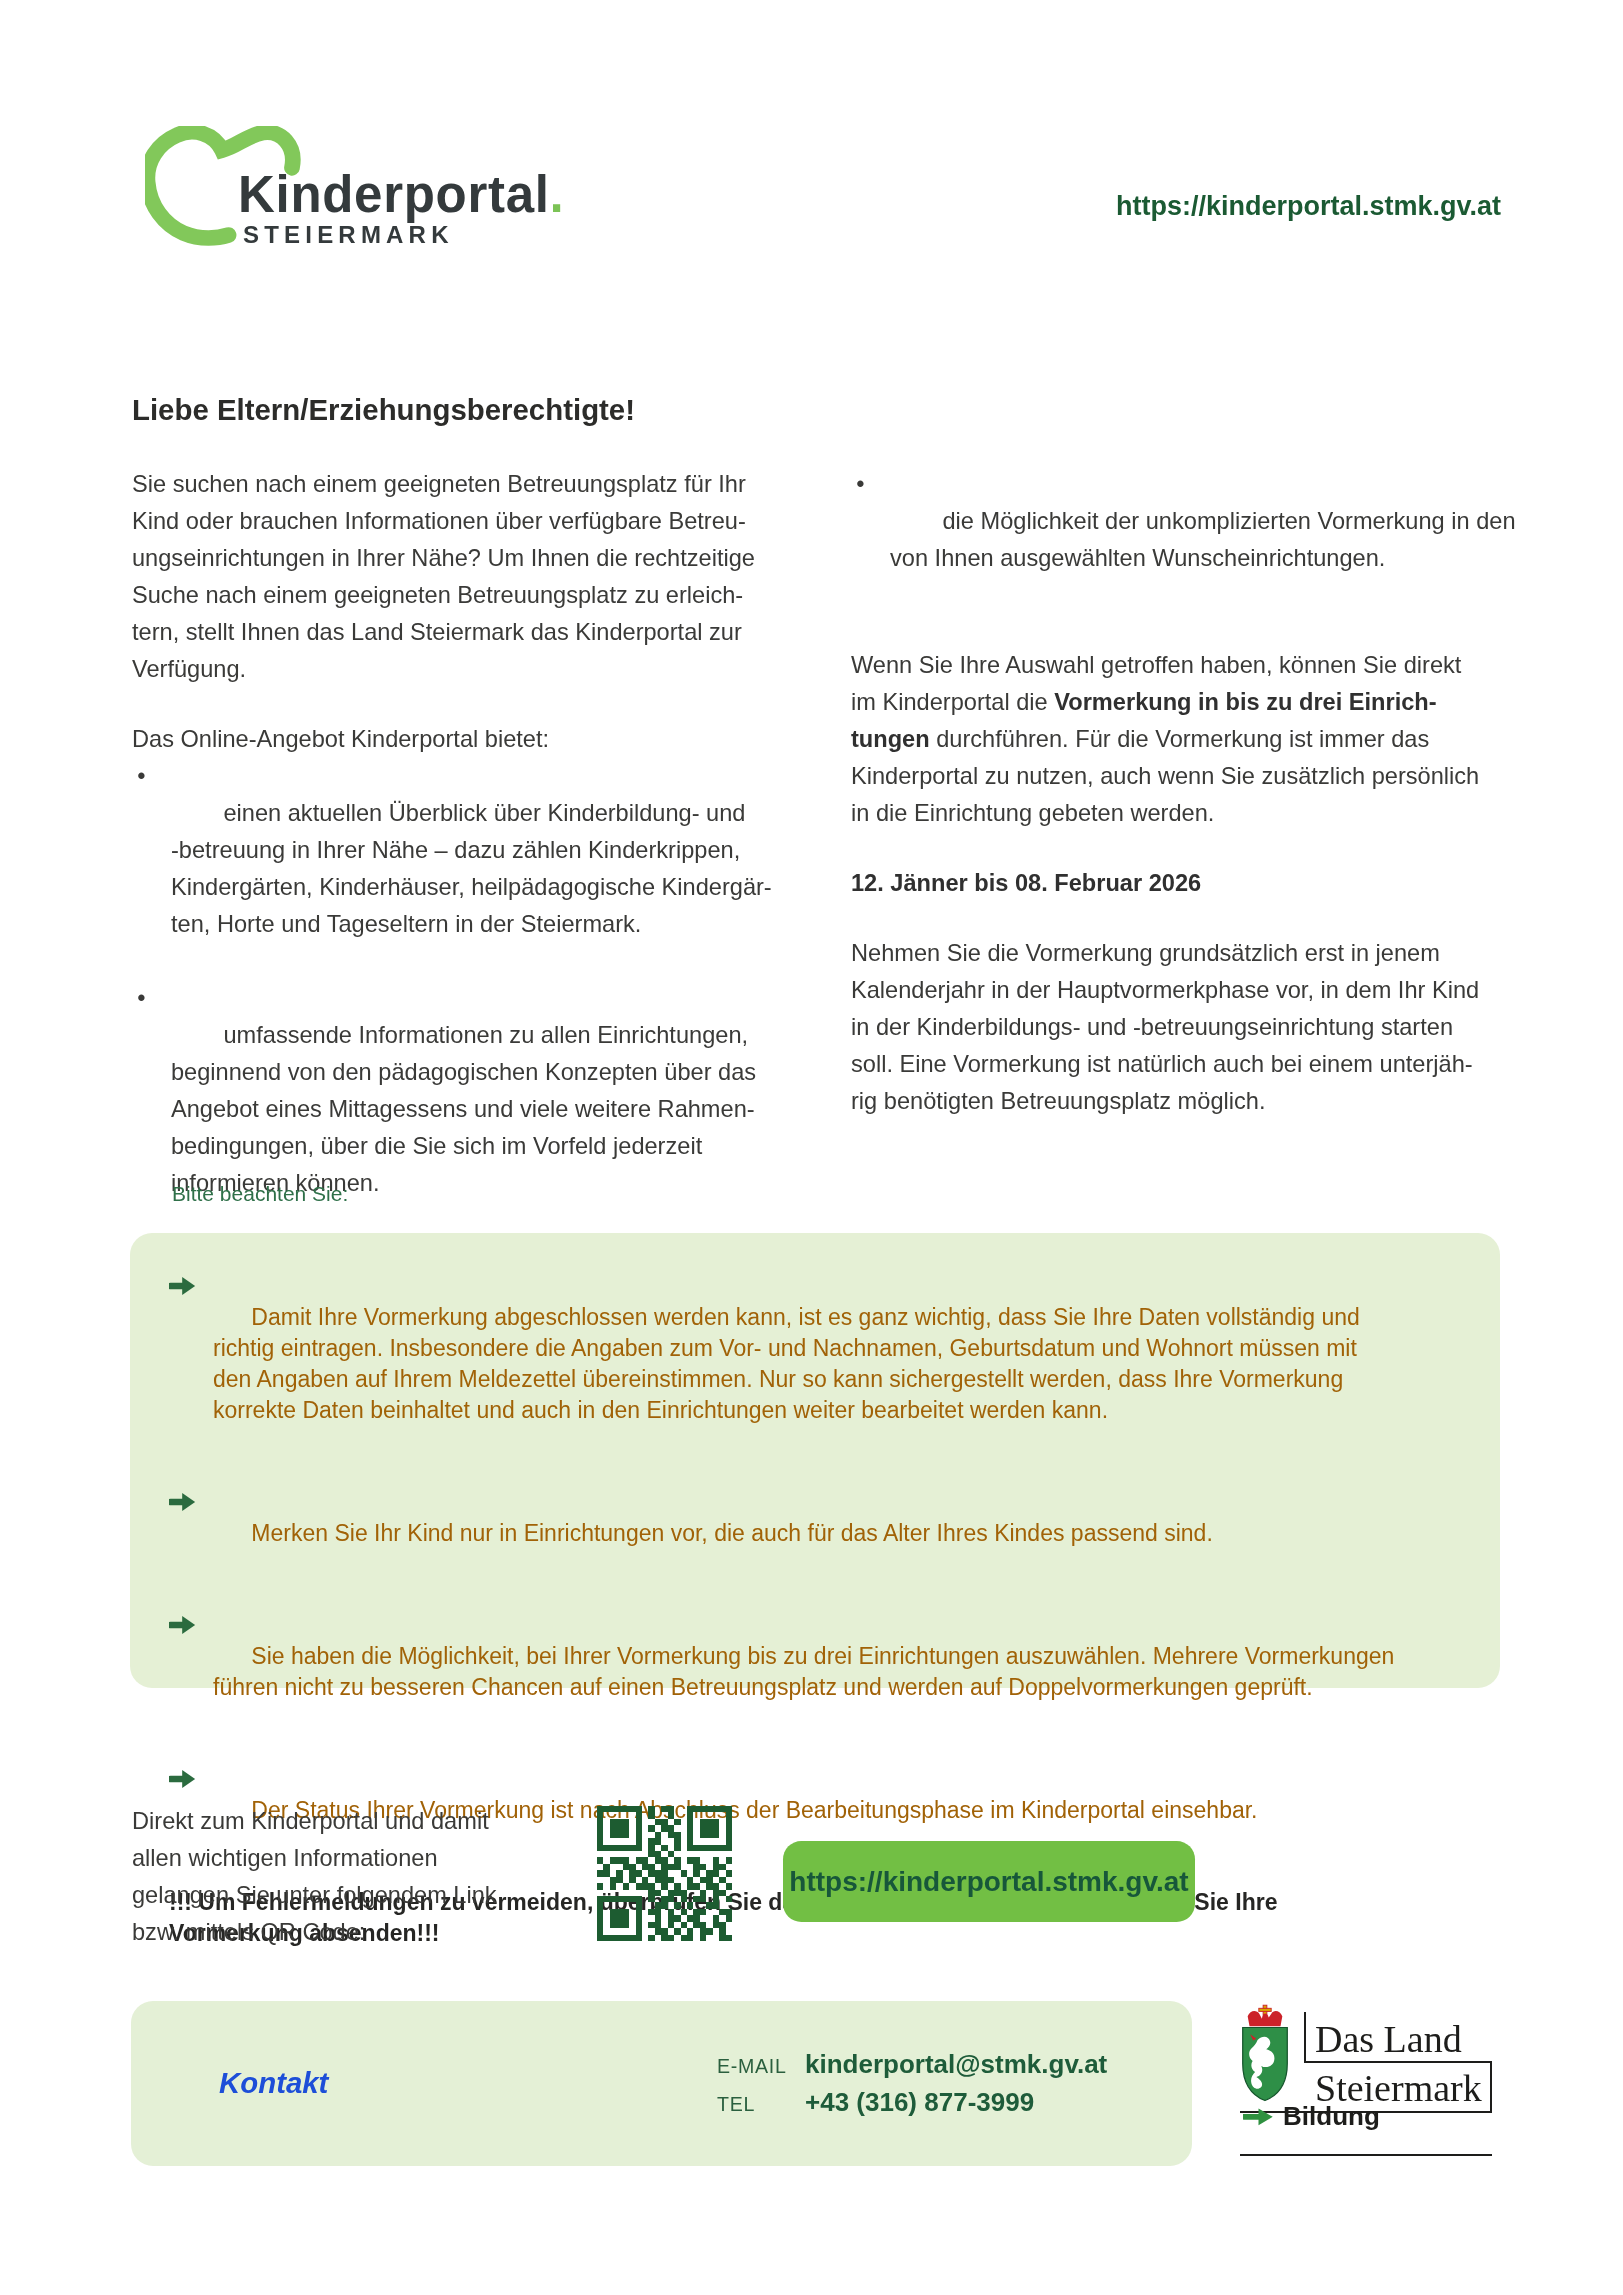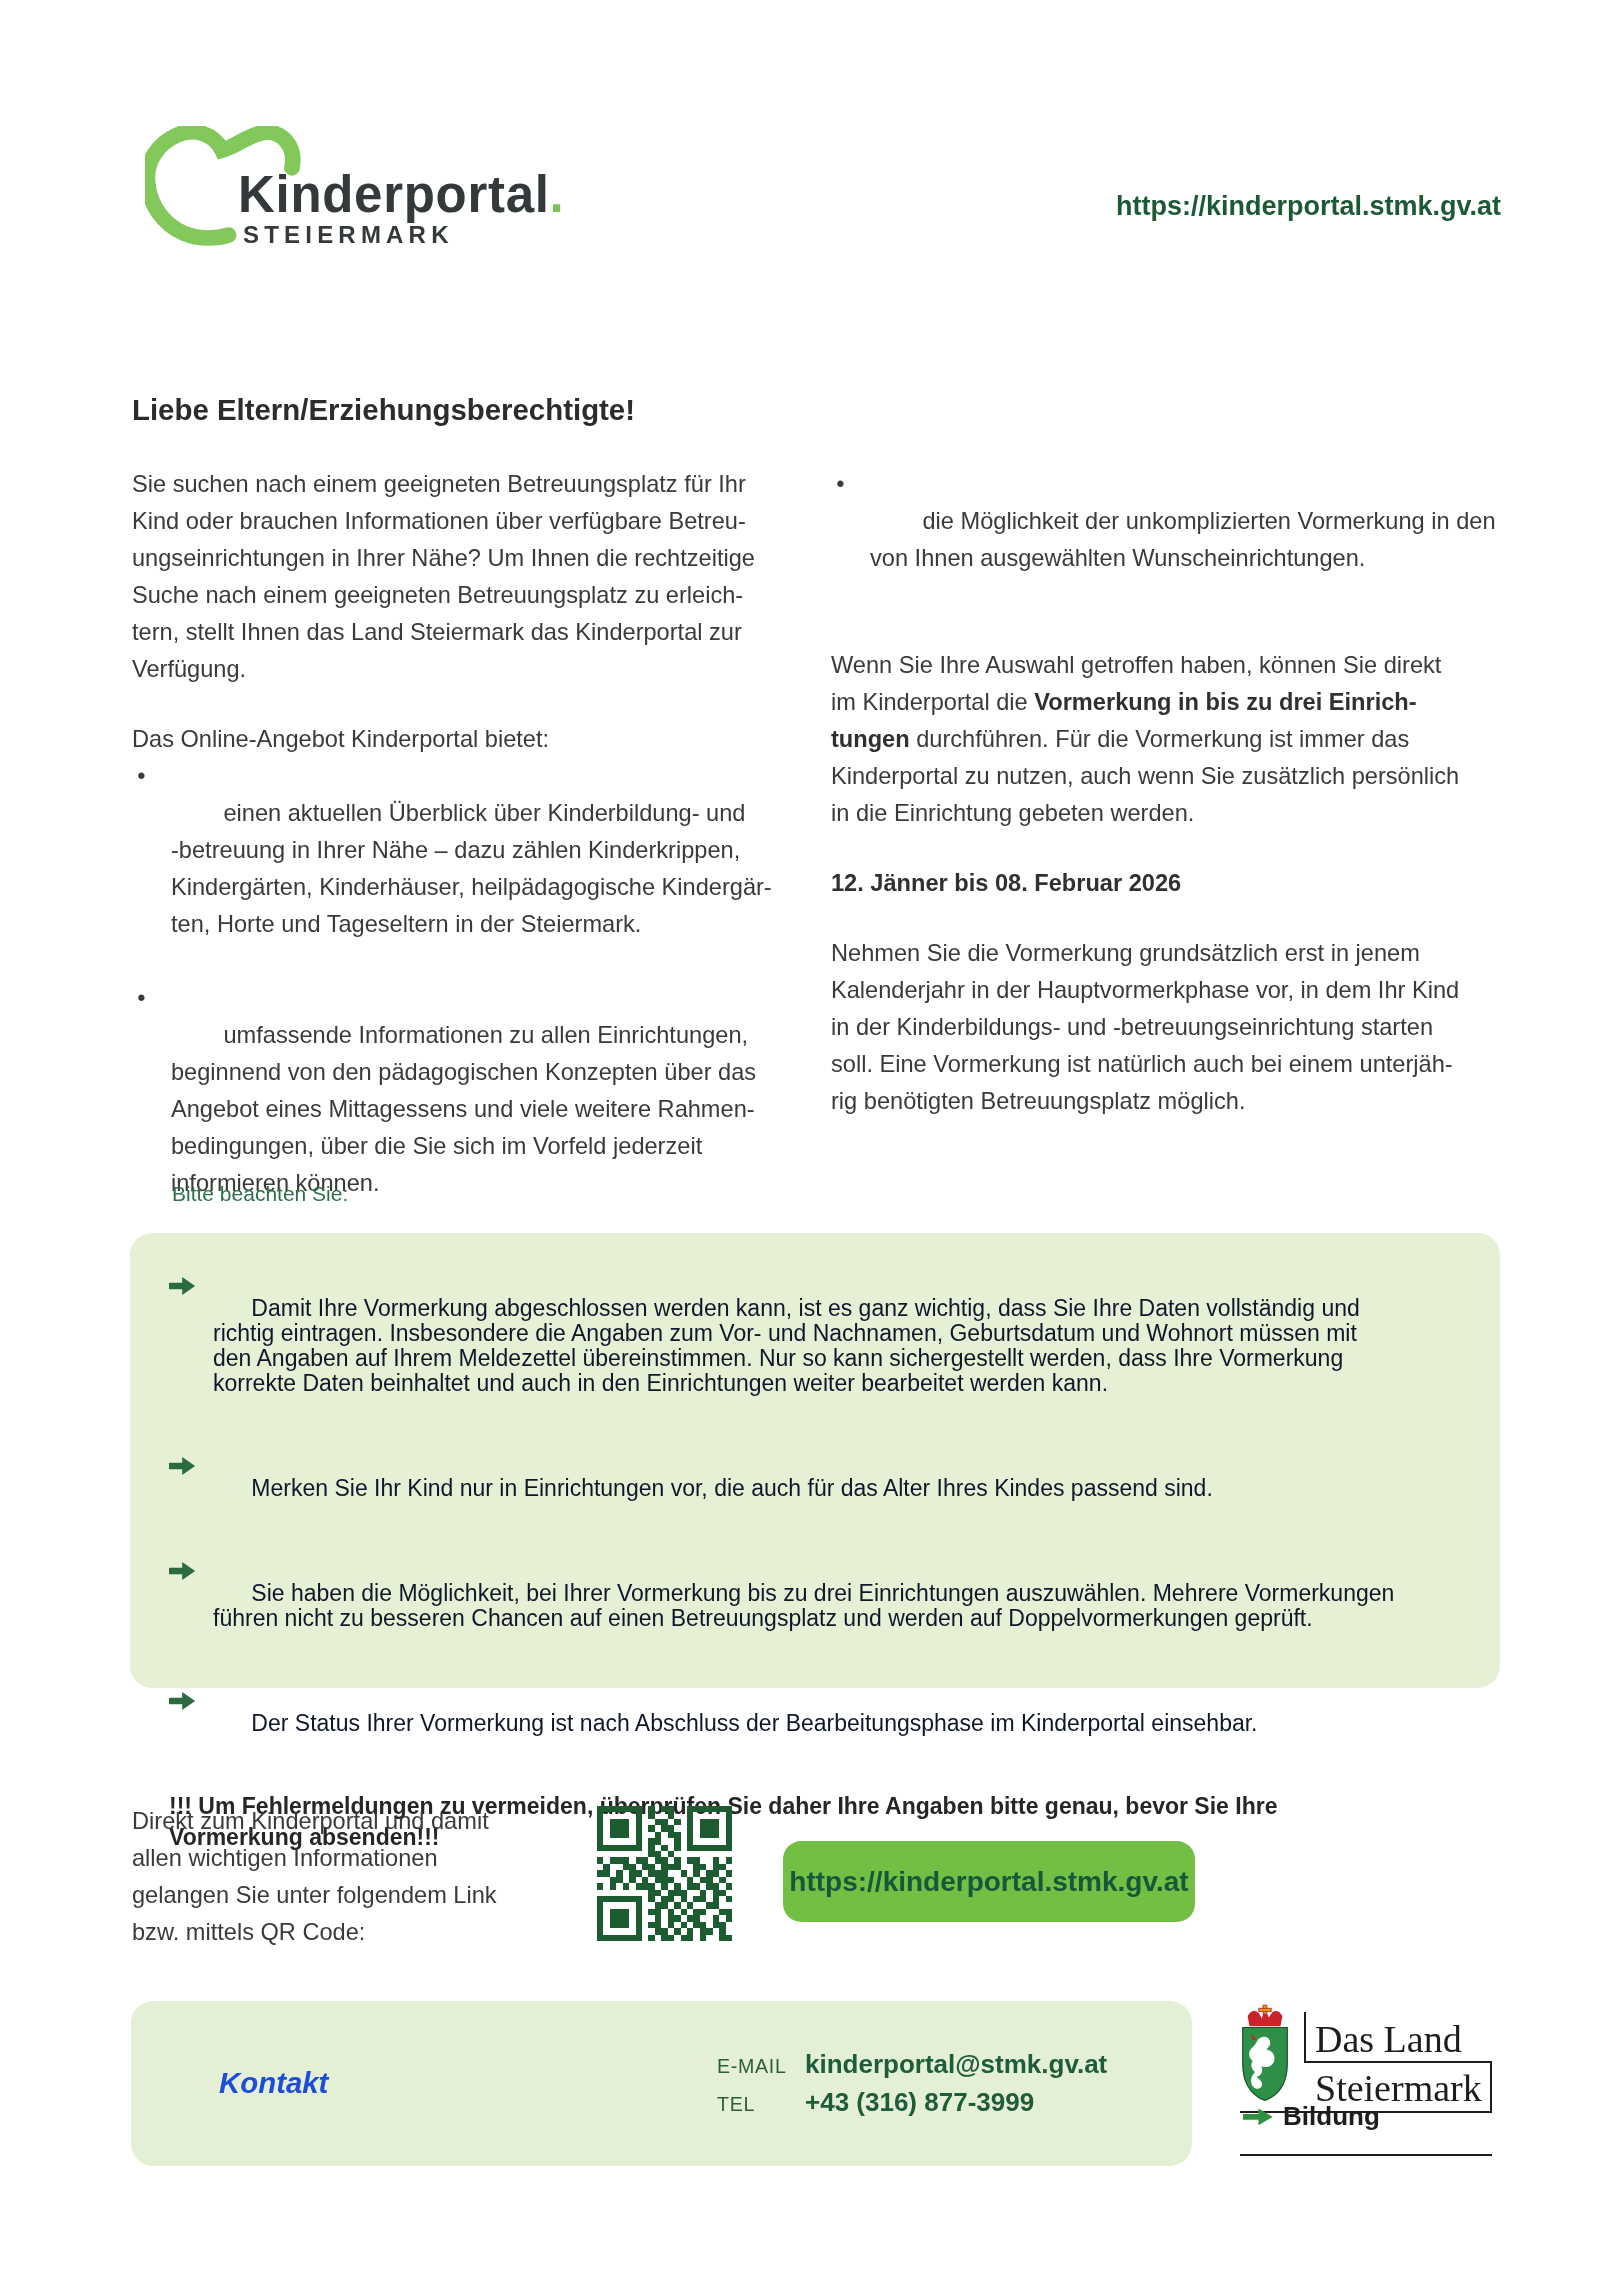--- a/index.html
+++ b/index.html
@@ -26,21 +26,21 @@
     position:absolute;right:122px;top:191px;
     font-size:27px;font-weight:700;color:#1b5a33;
   }
   
   .main-heading{
     position:absolute;left:132px;top:393px;
     font-size:29.4px;font-weight:700;color:#2c2c2a;margin:0;
   }
   .columns{
     position:absolute;left:132px;top:466px;width:1374px;
-    display:flex;gap:45px;
+    display:flex;gap:65px;
   }
   .col{width:654px;flex:0 0 auto;}
   .body-p{
     margin:0 0 33px 0;
     font-size:23.6px;line-height:37px;white-space:pre;
   }
   .body-p.tight{margin-bottom:0;}
   .bullet{
     position:relative;padding-left:39px;
     font-size:23.6px;line-height:37px;white-space:pre;
@@ -53,21 +53,21 @@
     position:absolute;left:132px;top:1182px;
     font-size:21px;color:#2f7049;margin-left:40px;
   }
   .notice-box{
     position:absolute;left:130px;top:1233px;width:1370px;height:455px;
     background:#e5f0d5;border-radius:22px;box-sizing:border-box;
     padding:38px 39px 0 39px;
   }
   .notice-item{
     position:relative;padding-left:44px;margin-bottom:30px;
-    font-size:23px;line-height:25px;color:#0f172a;white-space:pre;
+    font-size:23px;line-height:31px;color:#a16207;white-space:pre;
   }
   .notice-item .arr{position:absolute;left:0;top:3.9px;}
   .notice-warning{
     font-size:23px;line-height:31px;font-weight:700;color:#262624;white-space:pre;
   }
   
   .qr-text{
     position:absolute;left:132px;top:1803px;
     font-size:23.6px;line-height:37px;white-space:pre;
   }

